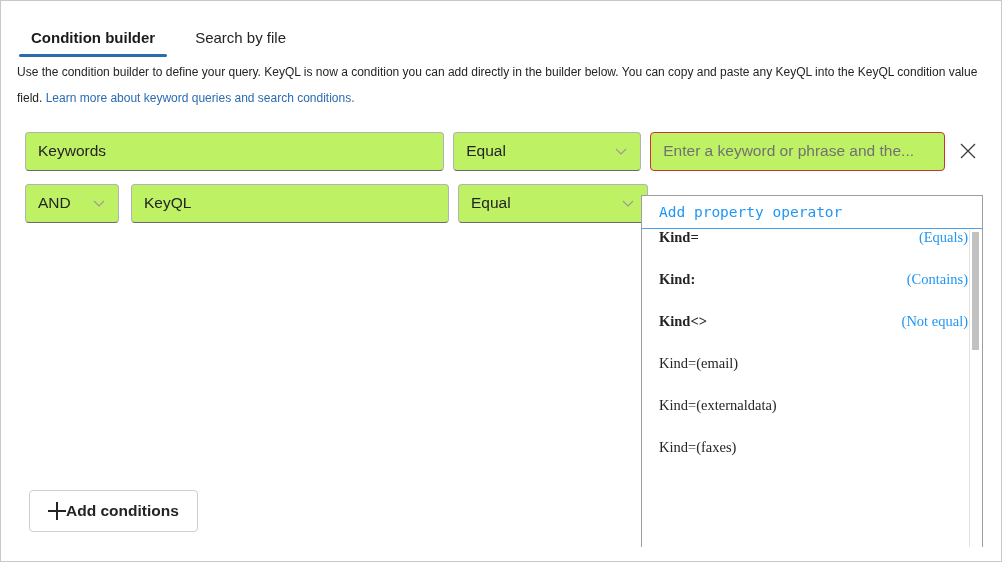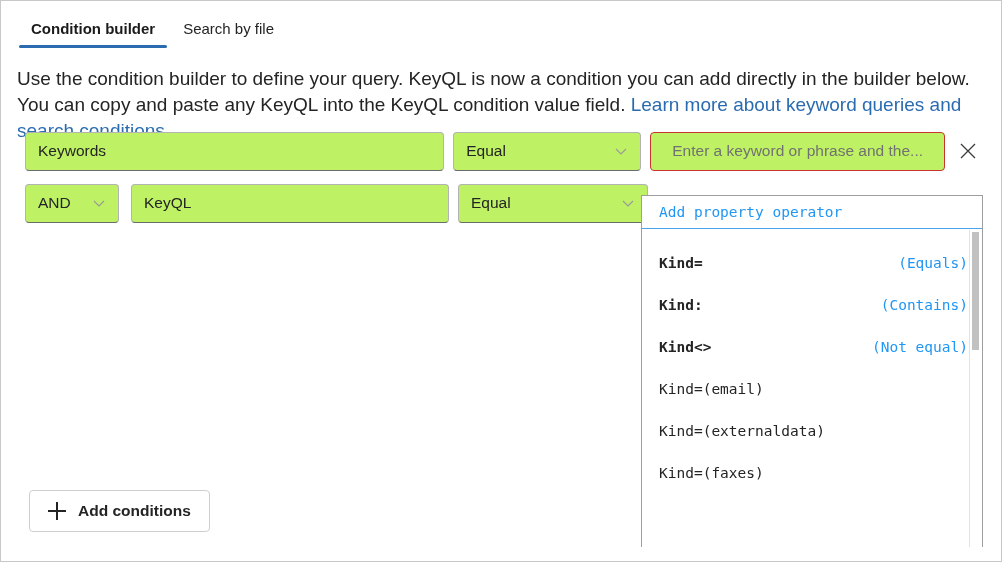--- a/index.html
+++ b/index.html
@@ -18,24 +18,24 @@
     box-sizing: border-box;
     border: 1px solid #c8c8c8;
     background: #ffffff;
     overflow: hidden;
   }
 
   
   .tabs {
     position: absolute;
     left: 16px;
-    top: 15px;
+    top: 24px;
     display: flex;
     align-items: flex-start;
-    gap: 0px;
+    gap: 12px;
   }
   .tab {
     position: relative;
     padding: 4px 14px 11px 14px;
     font-size: 15px;
     color: #242424;
     cursor: pointer;
     white-space: nowrap;
     background: transparent;
     border: none;
@@ -55,21 +55,21 @@
     background: #2b6cb0;
     border-radius: 2px;
   }
 
   
   .description {
     position: absolute;
     left: 16px;
     top: 46px;
     width: 962px;
-    font-size: 19px;
+    font-size: 12px;
     line-height: 26px;
     color: #242424;
   }
   .description a {
     color: #2b6cb0;
     text-decoration: none;
   }
 
   
   .rows {
@@ -115,21 +115,21 @@
     height: 14px;
     margin-left: 6px;
     flex: 0 0 auto;
     display: block;
   }
 
   .w-conj   { width: 94px; margin-right: 12px; }
   .w-prop1  { width: 424px; margin-right: 9px; }
   .w-prop2  { width: 318px; margin-right: 9px; }
   .w-op     { width: 190px; margin-right: 9px; align-items: center; }
-  .w-val    { width: 298px; text-align: center; }
+  .w-val    { width: 298px; }
 
   .field.error {
     border-color: #c9342f;
   }
   .field.error .placeholder {
     color: #717171;
   }
   .placeholder {
     color: #717171;
     white-space: nowrap;
@@ -160,21 +160,20 @@
 
   
   .add-btn {
     position: absolute;
     left: 28px;
     top: 489px;
     height: 42px;
     box-sizing: border-box;
     display: inline-flex;
     align-items: center;
-    gap: 12px;
     padding: 0 18px;
     border: 1px solid #cfcfcf;
     border-radius: 4px;
     background: #ffffff;
     font-size: 15.5px;
     font-weight: bold;
     color: #242424;
     cursor: pointer;
     font-family: "Liberation Sans", sans-serif;
     justify-content: center;
@@ -217,26 +216,27 @@
     font-size: 14.5px;
     border-bottom: 1px solid #4aa3ef;
     box-sizing: border-box;
   }
   .dd-list {
     position: relative;
   }
   .dd-item {
     height: 42px;
     display: flex;
-    align-items: flex-end;
+    align-items: flex-start;
     padding: 0 14px 0 17px;
     font-size: 14.5px;
     color: #242424;
     cursor: pointer;
     box-sizing: border-box;
+    font-family: Liberation Serif, serif;
   }
   .dd-item .op { flex: 0 0 auto; }
   .dd-item.strong .op { font-weight: bold; }
   .dd-item .meaning {
     margin-left: auto;
     color: #2196f3;
     white-space: nowrap;
   }
   .dd-scroll-track {
     position: absolute;

